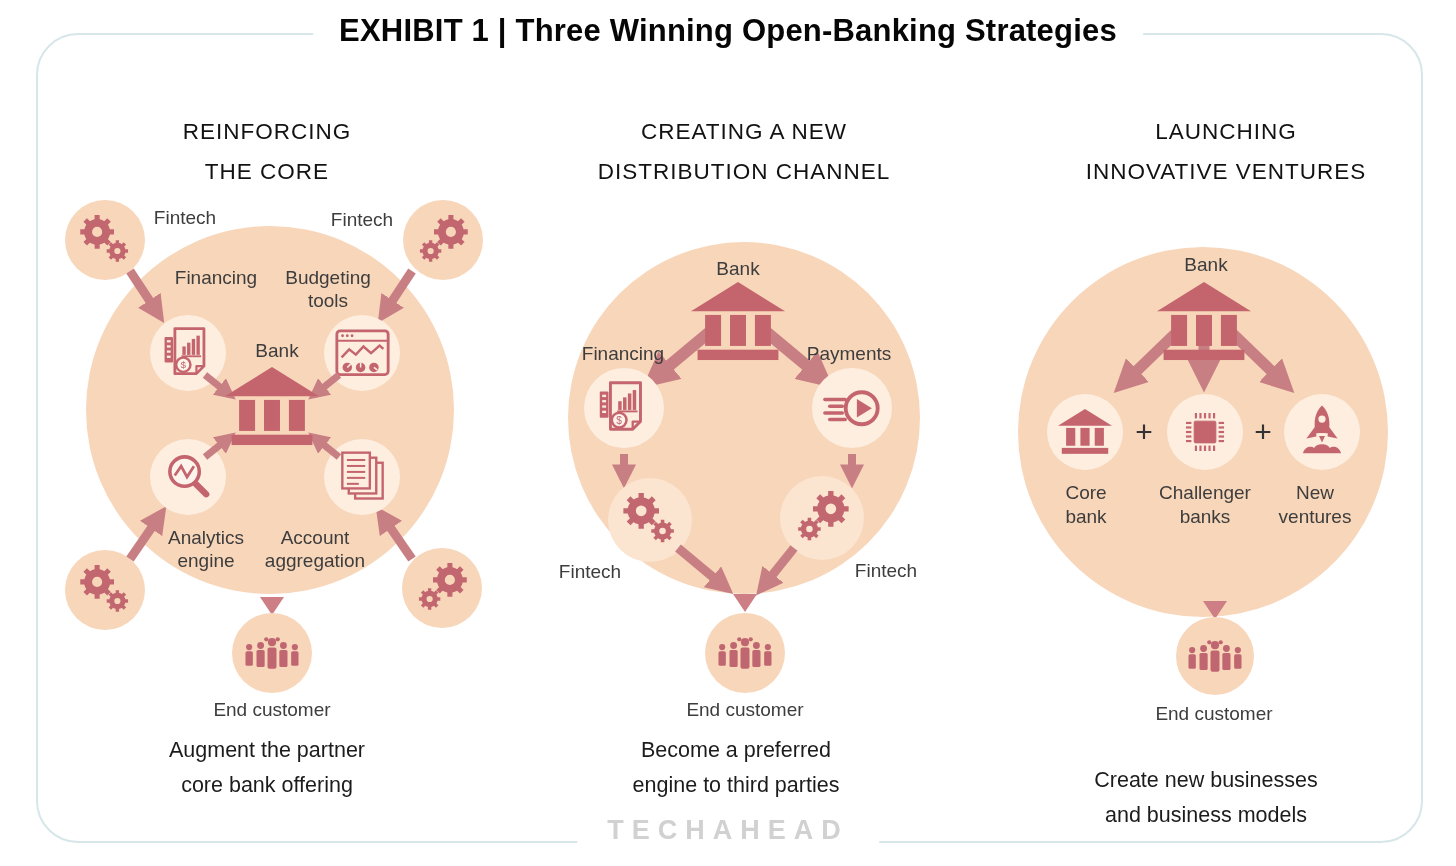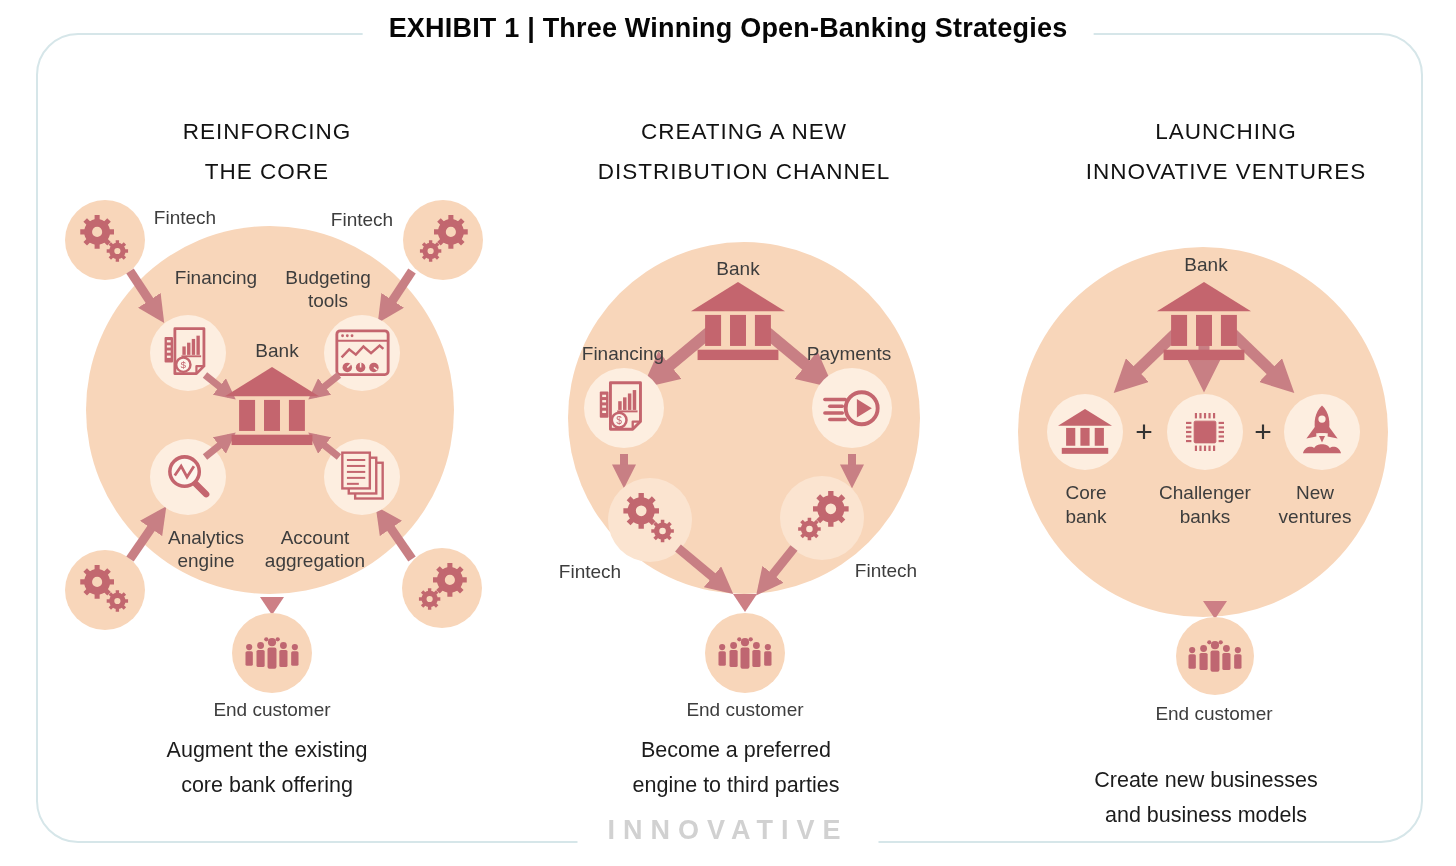--- a/index.html
+++ b/index.html
@@ -7,21 +7,21 @@
     position:relative;width:1456px;height:866px;background:#fff;overflow:hidden;
     font-family:"Liberation Sans",sans-serif;
   }
   .frame{
     position:absolute;left:36px;top:33px;width:1383px;height:806px;
     border:2.5px solid #d6e6e9;border-radius:42px;
   }
   .title{
     position:absolute;top:13px;left:50%;transform:translateX(-50%);
     background:#fff;padding:0 26px;white-space:nowrap;
-    font-size:27px;font-weight:700;color:#060606;letter-spacing:.2px;
+    font-size:31px;font-weight:700;color:#060606;letter-spacing:.2px;
   }
   .heading{
     position:absolute;text-align:center;color:#121212;
     font-size:22.5px;font-weight:500;letter-spacing:1px;line-height:40px;white-space:nowrap;
   }
   .caption{
     position:absolute;text-align:center;color:#1c1c1c;
     font-size:21.5px;font-weight:500;line-height:35px;white-space:nowrap;
   }
   .watermark{
@@ -425,27 +425,27 @@
     <text class="lbl" x="86" y="274" text-anchor="middle">Core</text>
     <text class="lbl" x="86" y="298" text-anchor="middle">bank</text>
     <text class="lbl" x="205" y="274" text-anchor="middle">Challenger</text>
     <text class="lbl" x="205" y="298" text-anchor="middle">banks</text>
     <text class="lbl" x="315" y="274" text-anchor="middle">New</text>
     <text class="lbl" x="315" y="298" text-anchor="middle">ventures</text>
     <text class="lbl" x="214" y="495" text-anchor="middle">End customer</text>
   </svg>
 
   <div class="caption" style="left:97px;top:733px;width:340px;">
-    <div>Augment the existing</div>
+    <div>Augment the partner</div>
     <div>core bank offering</div>
   </div>
   <div class="caption" style="left:556px;top:733px;width:360px;">
     <div>Become a preferred</div>
     <div>engine to third parties</div>
   </div>
   <div class="caption" style="left:1026px;top:733px;width:360px;margin-top:30px;">
     <div>Create new businesses</div>
     <div>and business models</div>
   </div>
 
-  <div class="watermark">INNOVATIVE</div>
+  <div class="watermark">TECHAHEAD</div>
 
 </div>
 
 </body></html>

